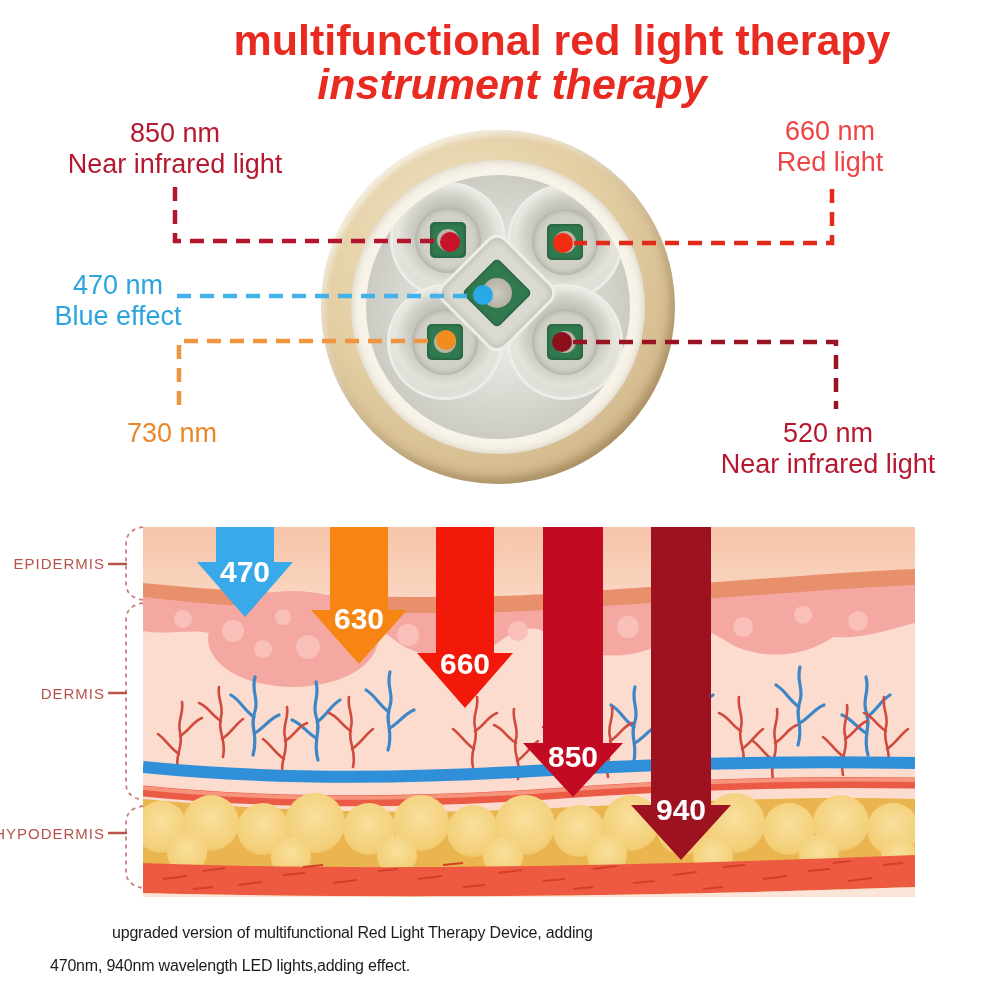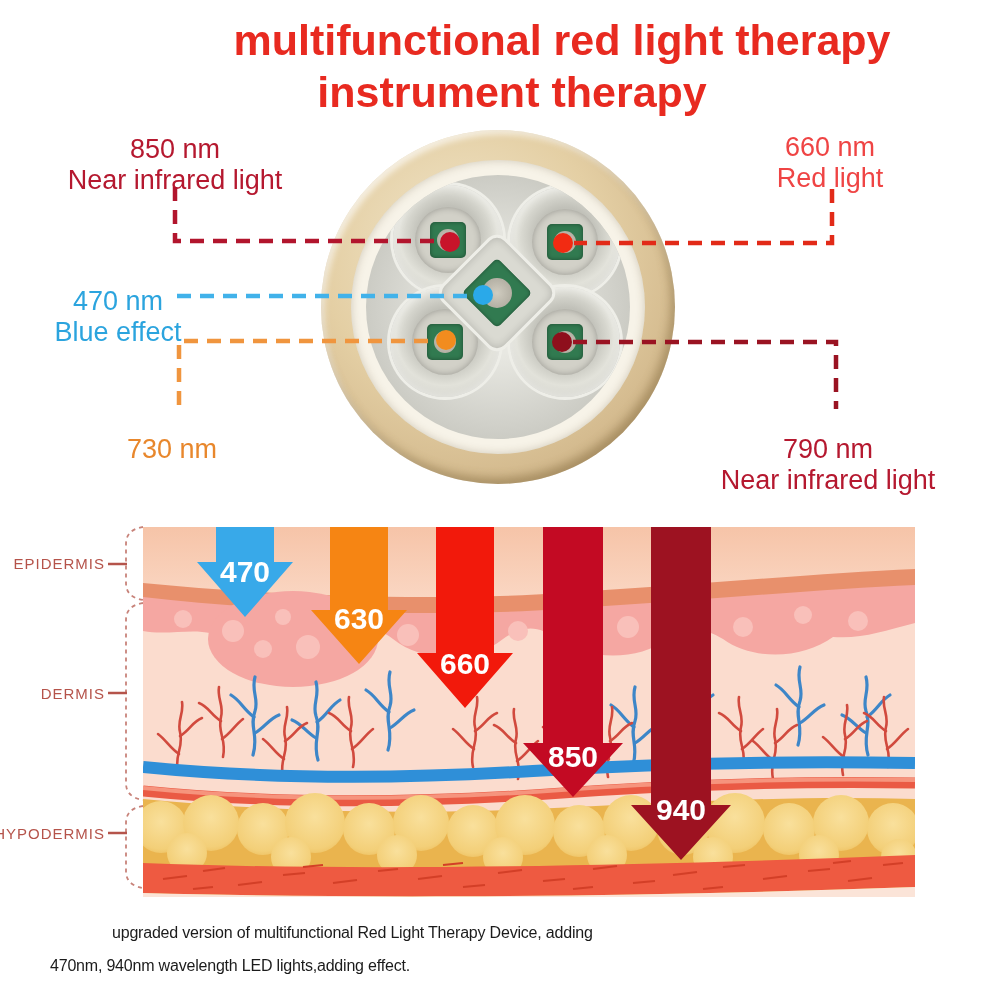--- a/index.html
+++ b/index.html
@@ -4,25 +4,25 @@
 <style>
   html,body{margin:0;padding:0;}
   body{width:1000px;height:1000px;background:#ffffff;position:relative;overflow:hidden;
        font-family:"Liberation Sans","DejaVu Sans",sans-serif;}
   .abs{position:absolute;}
 
   
   .title-line{position:absolute;white-space:nowrap;font-weight:bold;font-size:43px;
               color:#e82a20;transform:translateX(-50%);letter-spacing:0px;}
   #title1{left:562px;top:16px;}
-  #title2{left:512px;top:68px;}
+  #title2{left:512px;top:60px;font-style:italic;}
 
   
   .callout{position:absolute;text-align:center;font-size:27px;line-height:31px;width:280px;}
-  .callout .wl{display:block;margin-top:16px;}
+  .callout .wl{display:block;}
   .c-crimson{color:#b5182f;}
   .c-red{color:#ef4444;}
   .c-blue{color:#2ba4de;}
   .c-orange{color:#e8872c;}
   #co-850{left:35px;top:118px;}
   #co-660{left:690px;top:116px;}
   #co-470{left:-22px;top:270px;}
   #co-630{left:32px;top:418px;}
   #co-940{left:688px;top:418px;}
 
@@ -125,21 +125,21 @@
   <span class="nm">Red light</span>
 </div>
 <div class="callout c-blue" id="co-470">
   <span class="wl">470 nm</span>
   <span class="nm">Blue effect</span>
 </div>
 <div class="callout c-orange" id="co-630">
   <span class="wl">730 nm</span>
 </div>
 <div class="callout c-crimson" id="co-940">
-  <span class="wl">790 nm</span>
+  <span class="wl">520 nm</span>
   <span class="nm">Near infrared light</span>
 </div>
 
 <svg class="abs" id="bracket-svg" width="48" height="385" viewBox="0 0 48 385">
   <g fill="none" stroke="#c8837a" stroke-width="1.8" stroke-dasharray="4 4">
     <path d="M43,7 C30,9 26,16 26,24 L26,63 C26,71 30,78 43,80"></path>
     <path d="M43,83 C30,85 26,92 26,100 L26,263 C26,271 30,278 43,280"></path>
     <path d="M43,286 C30,288 26,295 26,303 L26,351 C26,359 30,366 43,368"></path>
   </g>
   <g stroke="#b5544b" stroke-width="2.5">

